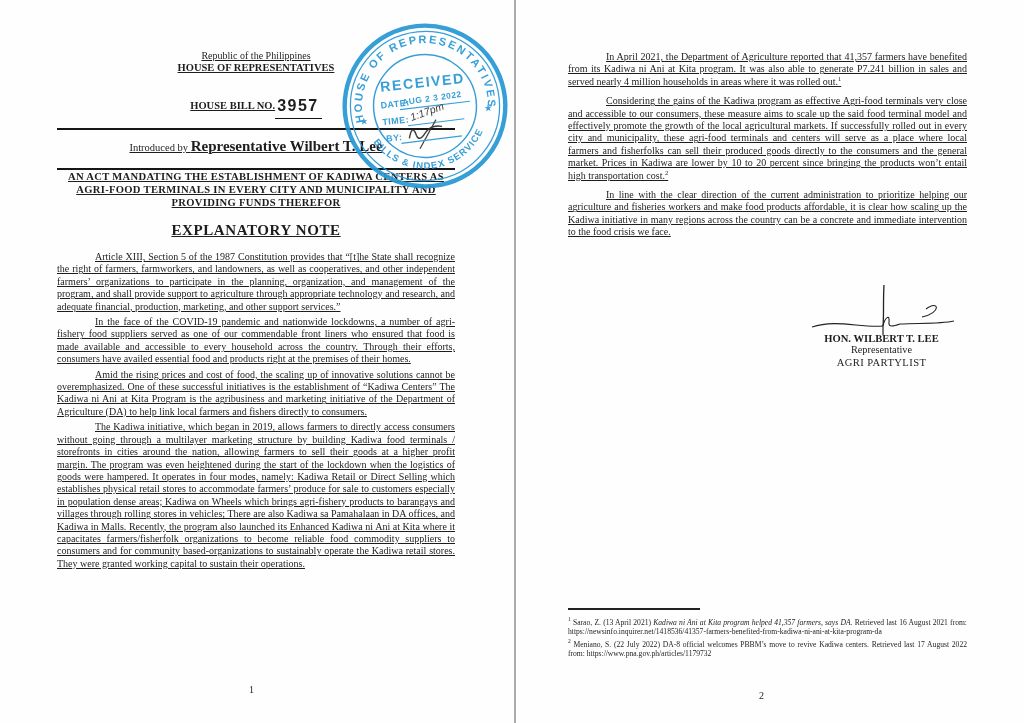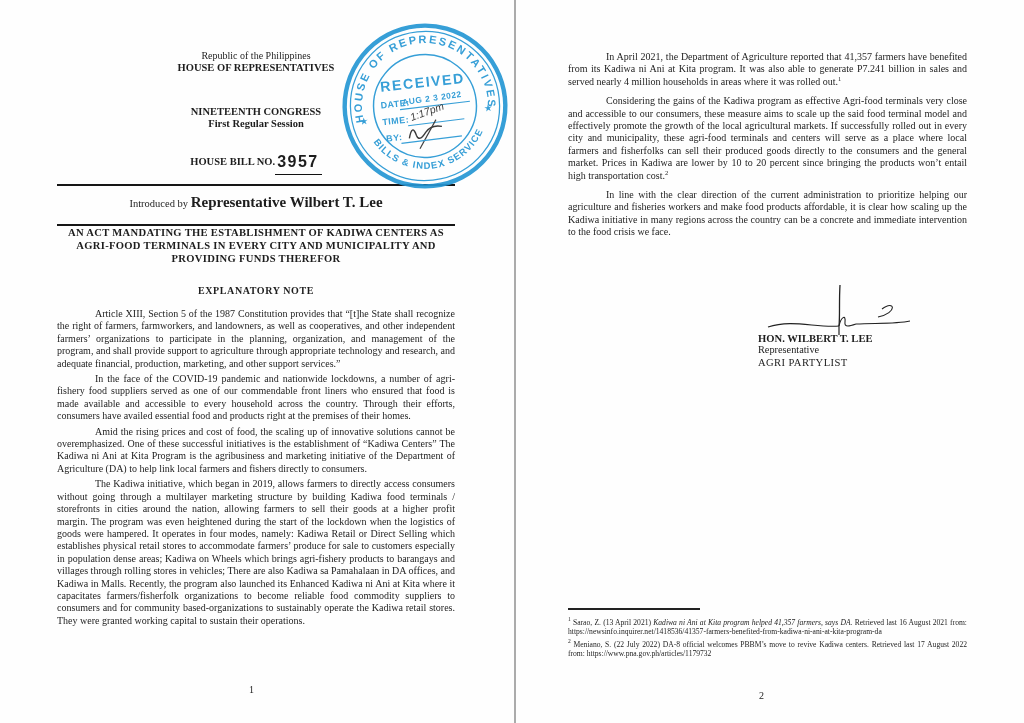--- a/index.html
+++ b/index.html
@@ -1,18 +1,18 @@
 <!DOCTYPE html>
 <html><head>
 <meta charset="utf-8">
 <style>
   * { margin:0; padding:0; box-sizing:border-box; }
   html,body { width:1024px; height:723px; overflow:hidden; background:#fdfdfd;
               font-family:"Liberation Serif", serif; color:#1d1d1d; }
-  .spread { position:relative; width:1024px; height:723px; display:flex; }
+  .spread { position:relative; width:1024px; height:723px; display:flex;text-decoration:underline; }
   .page { position:relative; background:#fefefe; height:723px; }
   .page-left  { width:514px; padding:50px 59px 0 57px; }
   .page-right { width:508px; padding:51px 57px 0 52px; }
   .divider { width:2px; height:723px; background:linear-gradient(90deg,#c9c9c9,#8d8d8d,#c9c9c9); }
 
   
   .hdr { text-align:center; font-size:10px; line-height:12px; }
   .hdr .bold { font-weight:bold; font-size:10.5px; }
   .congress { margin-top:32px; }
   .bill-line { margin-top:22px; font-weight:bold; font-size:10.5px; }
@@ -20,21 +20,21 @@
               letter-spacing:1.5px; line-height:1; display:inline-block;
               border-bottom:1.5px solid #111; padding:0 3px 4px 2px; transform:translateY(2px); }
   .rule { height:2px; background:#161616; }
   .rule1 { margin-top:11px; }
   .rule2 { margin-top:13px; }
   .introduced { margin-top:8px; text-align:center; font-size:10.5px; }
   .introduced b { font-size:15px; }
 
   .doc-title { margin-top:0; text-align:center; font-weight:bold; font-size:10.6px;
                line-height:13px; letter-spacing:0.3px; }
-  .exp-note { margin-top:20px; text-align:center; font-weight:bold; font-size:10px; letter-spacing:0.6px; }
+  .exp-note { margin-top:13px; text-align:center; font-weight:bold; font-size:15px; letter-spacing:0.6px; }
 
   .body-text { margin-top:12px; }
   .para { font-size:10px; line-height:12.4px; text-align:justify; text-indent:38px; margin-bottom:3px; }
   .page-right .para { margin-bottom:7px; }
   sup.fn-ref { font-size:6.5px; vertical-align:super; line-height:0; }
 
   .page-num { position:absolute; font-size:10px; }
   .page-num-1 { left:249px; bottom:28px; }
   .page-num-2 { left:243px; bottom:22px; }
 
@@ -44,45 +44,41 @@
   .stamp text { fill:#2697d4; font-family:"Liberation Sans", sans-serif; }
   .ring-text { font-size:10.5px; font-weight:bold; letter-spacing:2px; }
   .ring-text-b { font-size:9px; font-weight:bold; letter-spacing:1px; }
   .star { font-size:8px; font-weight:bold; }
   .received { font-size:13.5px; font-weight:bold; letter-spacing:1.5px; text-anchor:middle; }
   .stamp-label { font-size:8.5px; font-weight:bold; letter-spacing:0.5px; }
   .stamp-date { font-size:8px; font-weight:bold; letter-spacing:0.5px; }
   .ink-text { fill:#2b2b2b !important; font-family:"DejaVu Serif", serif; font-style:italic; font-size:10px; }
 
   
-  .sig-block { position:absolute; left:242px; top:283px; width:195px; text-align:left; }
+  .sig-block { position:absolute; left:268px; top:283px; width:195px; text-align:center; }
   .sig-name { font-weight:bold; font-size:10.6px; margin-top:-6px; }
   .sig-role { font-size:10.3px; line-height:12.5px; }
   .sig-party { font-size:10.6px; letter-spacing:0.4px; }
 
   
   .footnotes { position:absolute; left:52px; right:57px; top:608px; }
   .fn-sep { width:132px; height:1.5px; background:#222; margin-bottom:5px; }
   .fn { font-size:7.6px; line-height:9.8px; text-align:justify; }
   .fn sup { font-size:5.5px; }
 </style>
 </head>
 <body>
 
 <div class="spread">
 
   <div class="page page-left">
 
     <div class="hdr">
       <div>Republic of the Philippines</div>
       <div class="bold">HOUSE OF REPRESENTATIVES</div>
-      <div class="congress">
-        <div class="bold">NINETEENTH CONGRESS</div>
-        <div class="bold">First Regular Session</div>
-      </div>
       <div class="bill-line">
         <span>HOUSE BILL NO.</span><span class="bill-num">3957</span>
       </div>
     </div>
 
     <div class="stamp">
       <svg viewBox="0 0 160 160" width="168" height="168">
         <defs>
           <path id="arcTop" d="M 22.6 97.5 A 60 60 0 1 1 137.4 97.5"></path>
           <path id="arcBot" d="M 24.8 103.4 A 60 60 0 0 0 135.2 103.4"></path>

